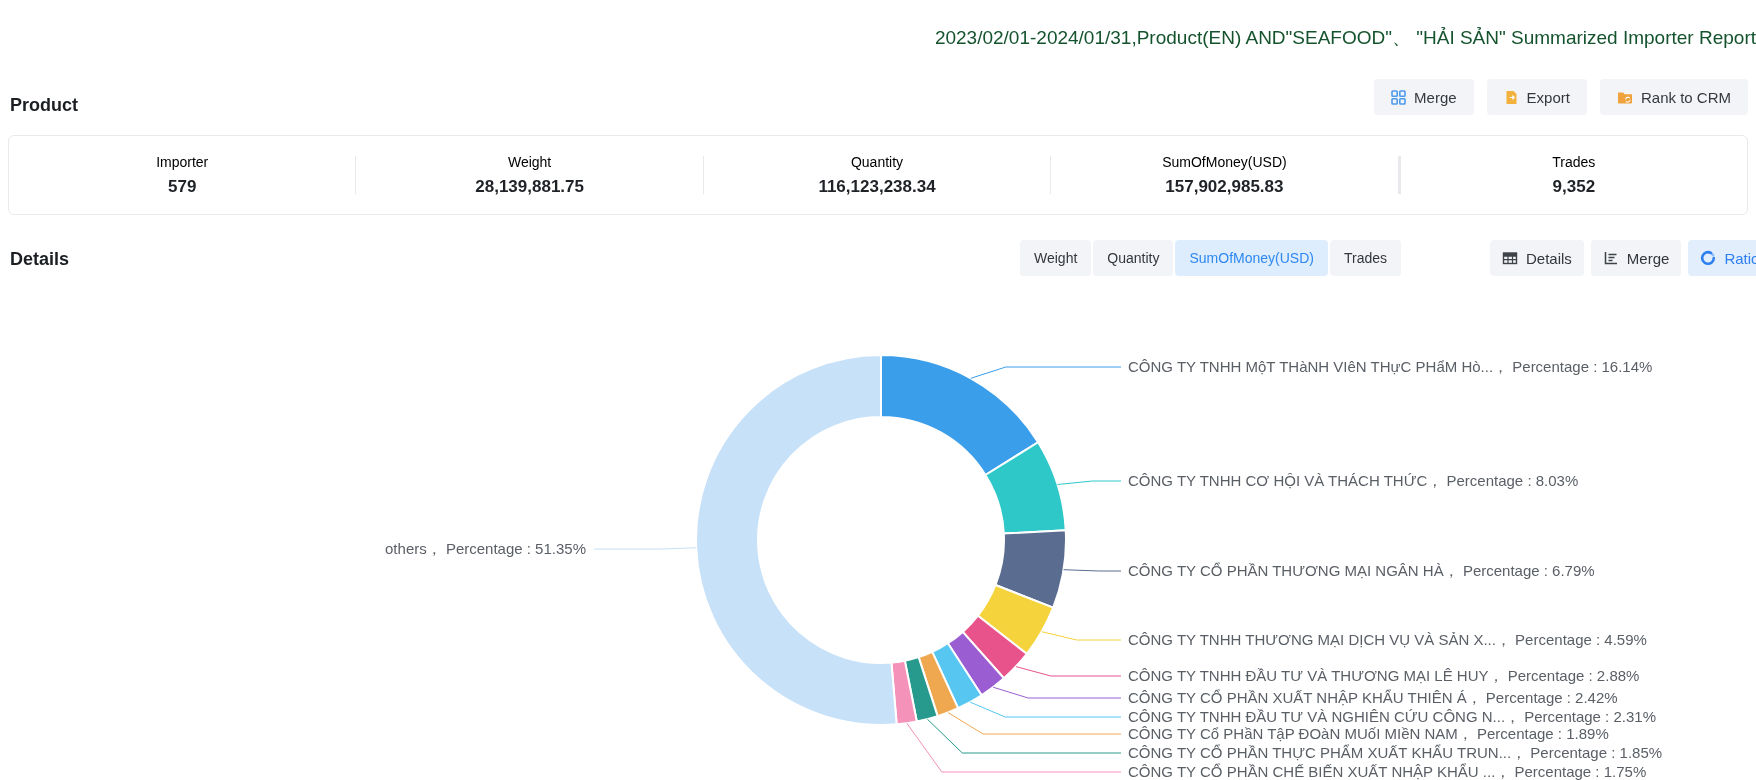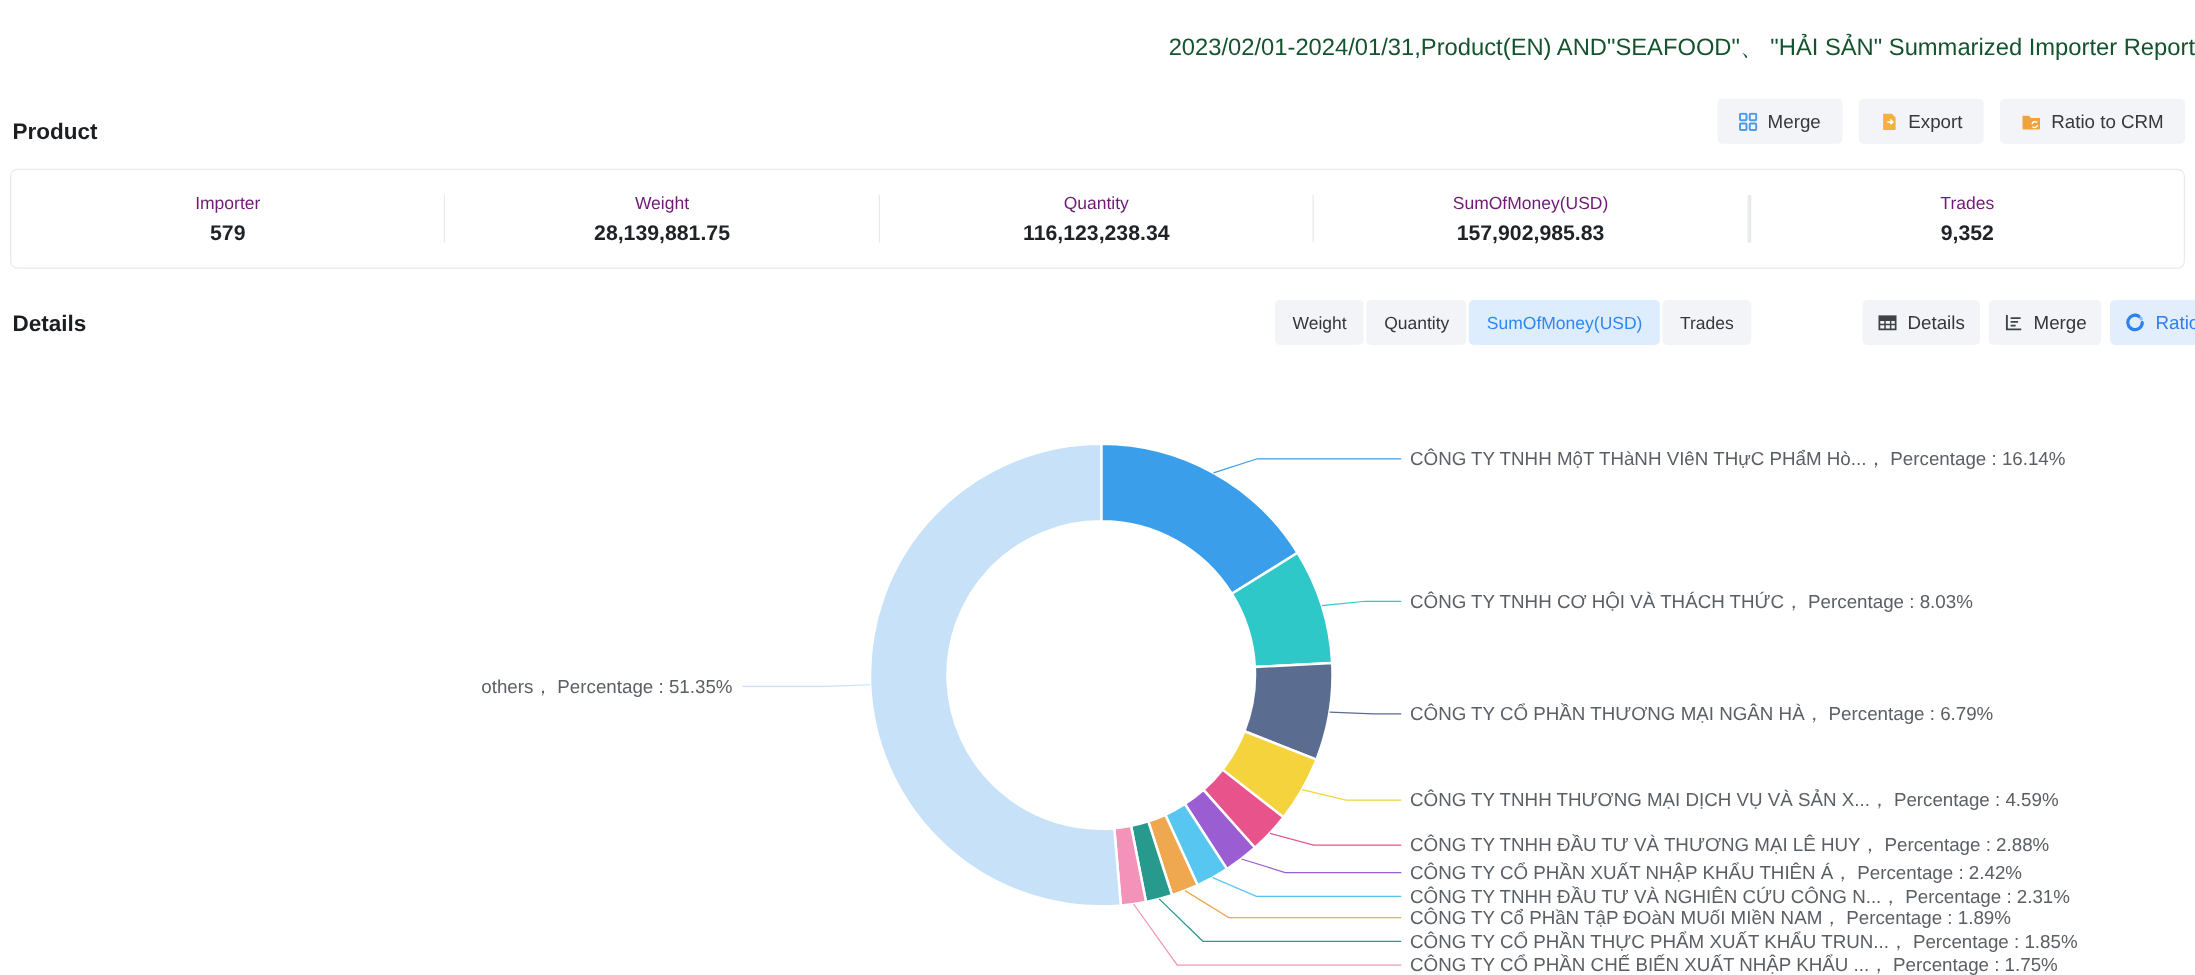--- a/index.html
+++ b/index.html
@@ -10,21 +10,21 @@
   .title{position:absolute;top:25px;left:0;right:0;text-align:right;font-size:19px;color:#14532d;}
   .heading{font-weight:700;font-size:18px;color:#1b1e22;}
   #overview-heading{position:absolute;left:10px;top:95px;}
   #overview-buttons{position:absolute;right:8px;top:79px;display:flex;gap:13px;}
   .btn{height:36px;background:#f3f4f7;border-radius:4px;display:flex;align-items:center;
        padding:0 17px;gap:8px;font-size:15px;color:#35393e;cursor:pointer;white-space:nowrap;}
   .icon{display:flex;align-items:center;}
   #stats-card{position:absolute;left:8px;right:8px;top:135px;height:78px;border:1px solid #e9eaec;
        border-radius:6px;display:flex;align-items:center;background:#fff;}
   .stat{flex:1;display:flex;flex-direction:column;align-items:center;gap:7px;}
-  .stat-label{font-size:14px;color:#701a75;}
+  .stat-label{font-size:14px;color:#000000;}
   .stat-value{font-size:17px;font-weight:700;color:#1f2226;}
   .vdiv{width:1px;height:38px;background:#e7e9ec;}
   #details-heading{position:absolute;left:10px;top:249px;}
   #metric-tabs{position:absolute;left:1020px;top:240px;display:flex;gap:2px;}
   .tab{height:36px;padding:0 14px;display:flex;align-items:center;background:#f3f4f7;border-radius:4px;
        font-size:14px;color:#33373c;cursor:pointer;white-space:nowrap;}
   .tab.active{background:#ddedfd;color:#2f88f0;}
   #view-tabs{position:absolute;left:1490px;top:240px;display:flex;gap:7px;}
   .vtab{height:36px;padding:0 12px;display:flex;align-items:center;gap:8px;background:#f3f4f7;
        border-radius:4px;font-size:15px;color:#33373c;cursor:pointer;white-space:nowrap;}
@@ -63,21 +63,21 @@
       </span>
       <span>Export</span>
     </div>
     <div class="btn">
       <span class="icon">
         <svg width="16" height="15" viewBox="0 0 16 15">
           <path d="M1 2.5h5.2l1.6 1.8H15v8.2a1 1 0 0 1-1 1H2a1 1 0 0 1-1-1z" fill="#F0A23C"></path>
           <path d="M8.6 9.3a2.5 2.5 0 0 1 4.2-1.3M13.1 10a2.5 2.5 0 0 1-4.2 1.3" stroke="#fff" stroke-width="1.1" fill="none"></path>
         </svg>
       </span>
-      <span>Ratio to CRM</span>
+      <span>Rank to CRM</span>
     </div>
   </div>
 
 <div id="stats-card">
     <div class="stat">
       <div class="stat-label">Importer</div>
       <div class="stat-value">579</div>
     </div>
     <div class="vdiv"></div>
     <div class="stat">

